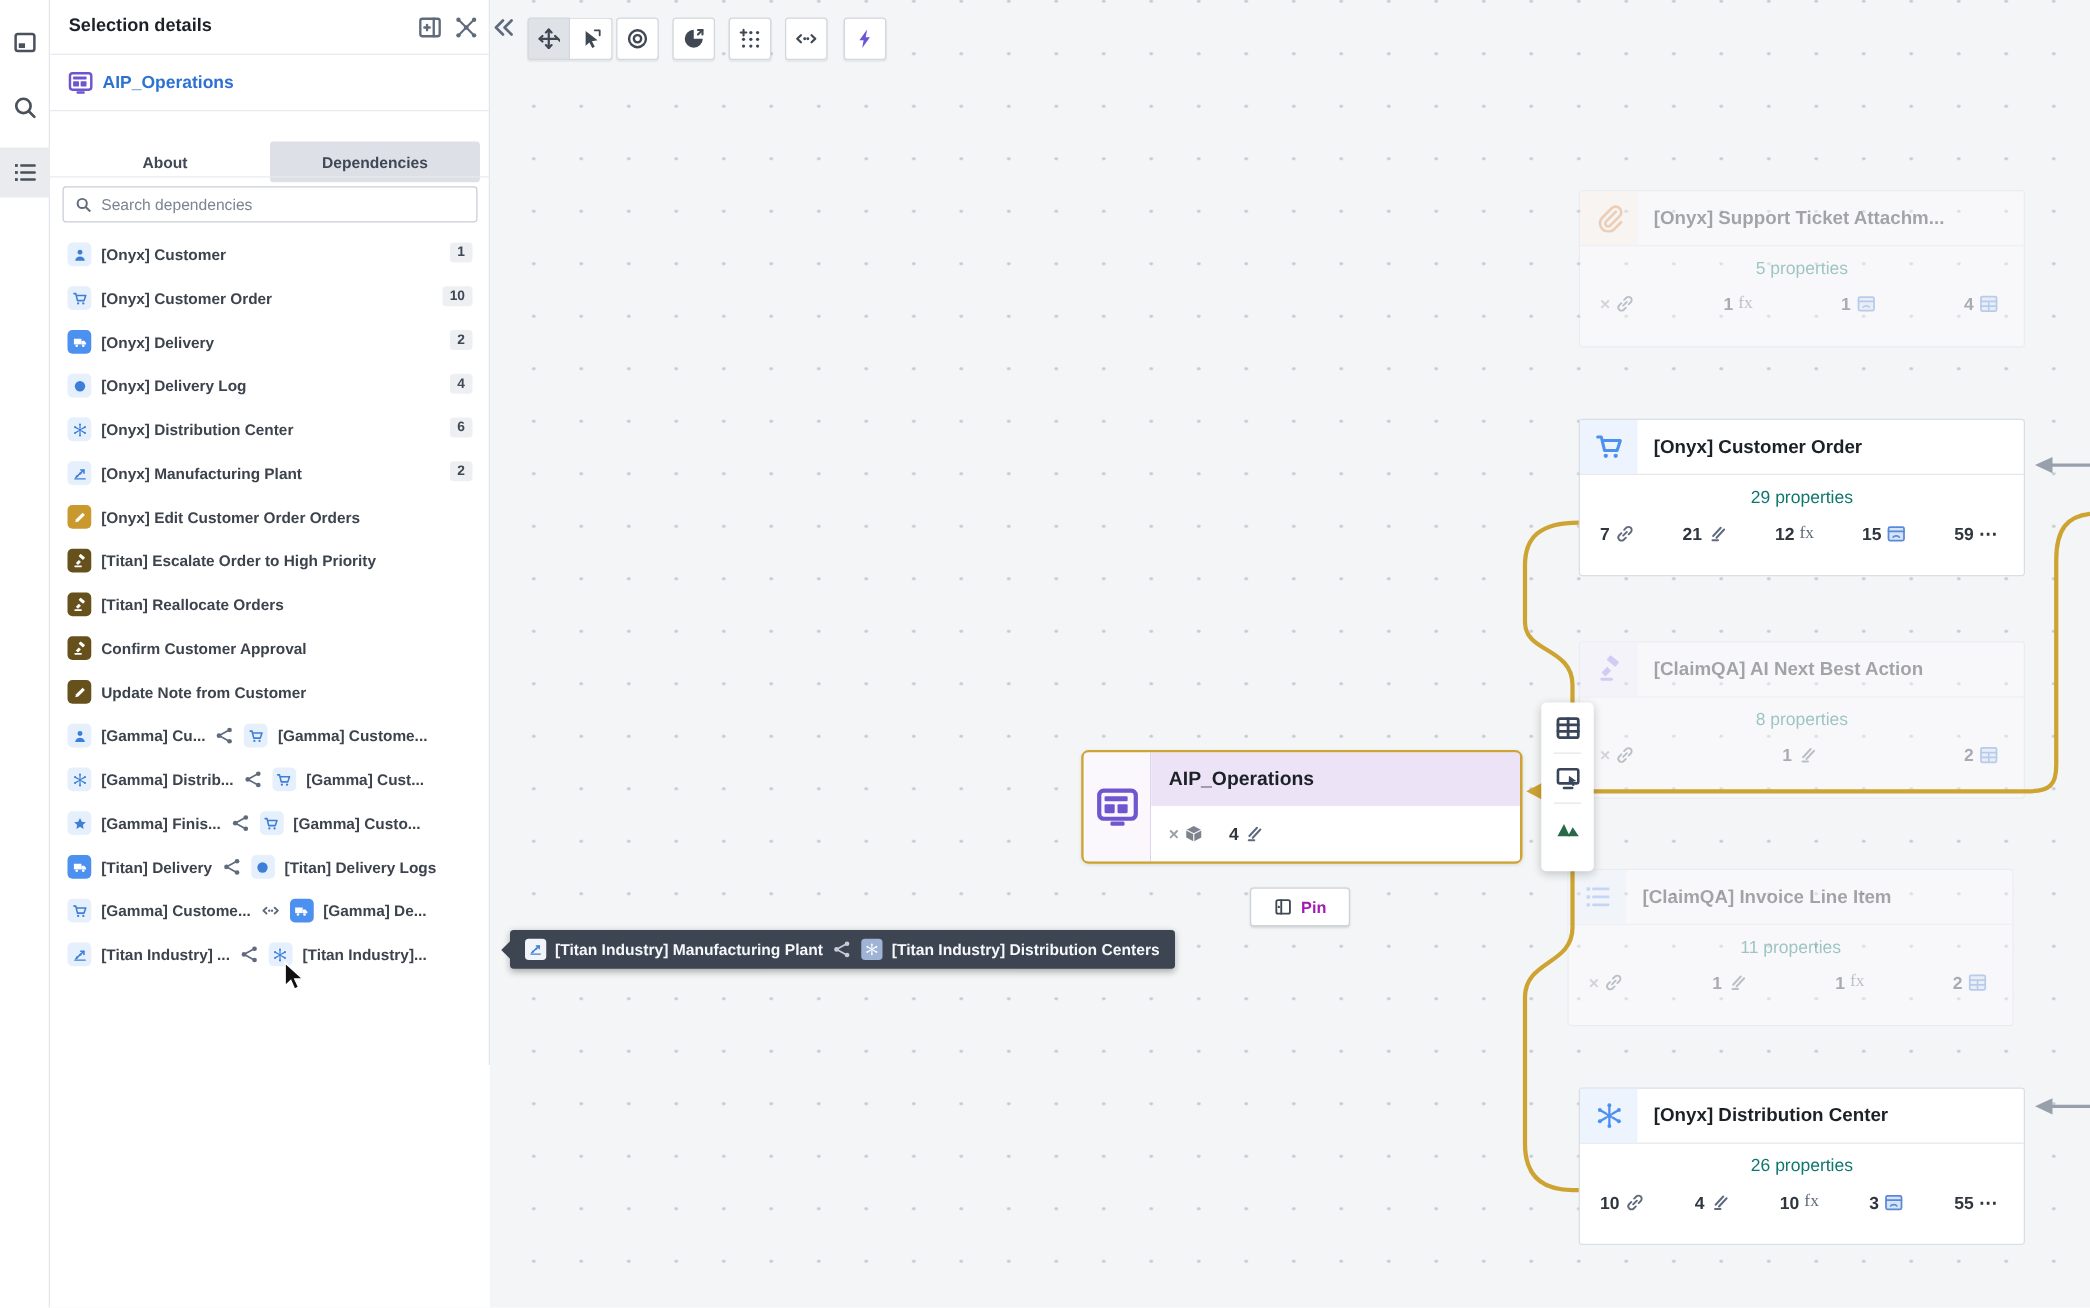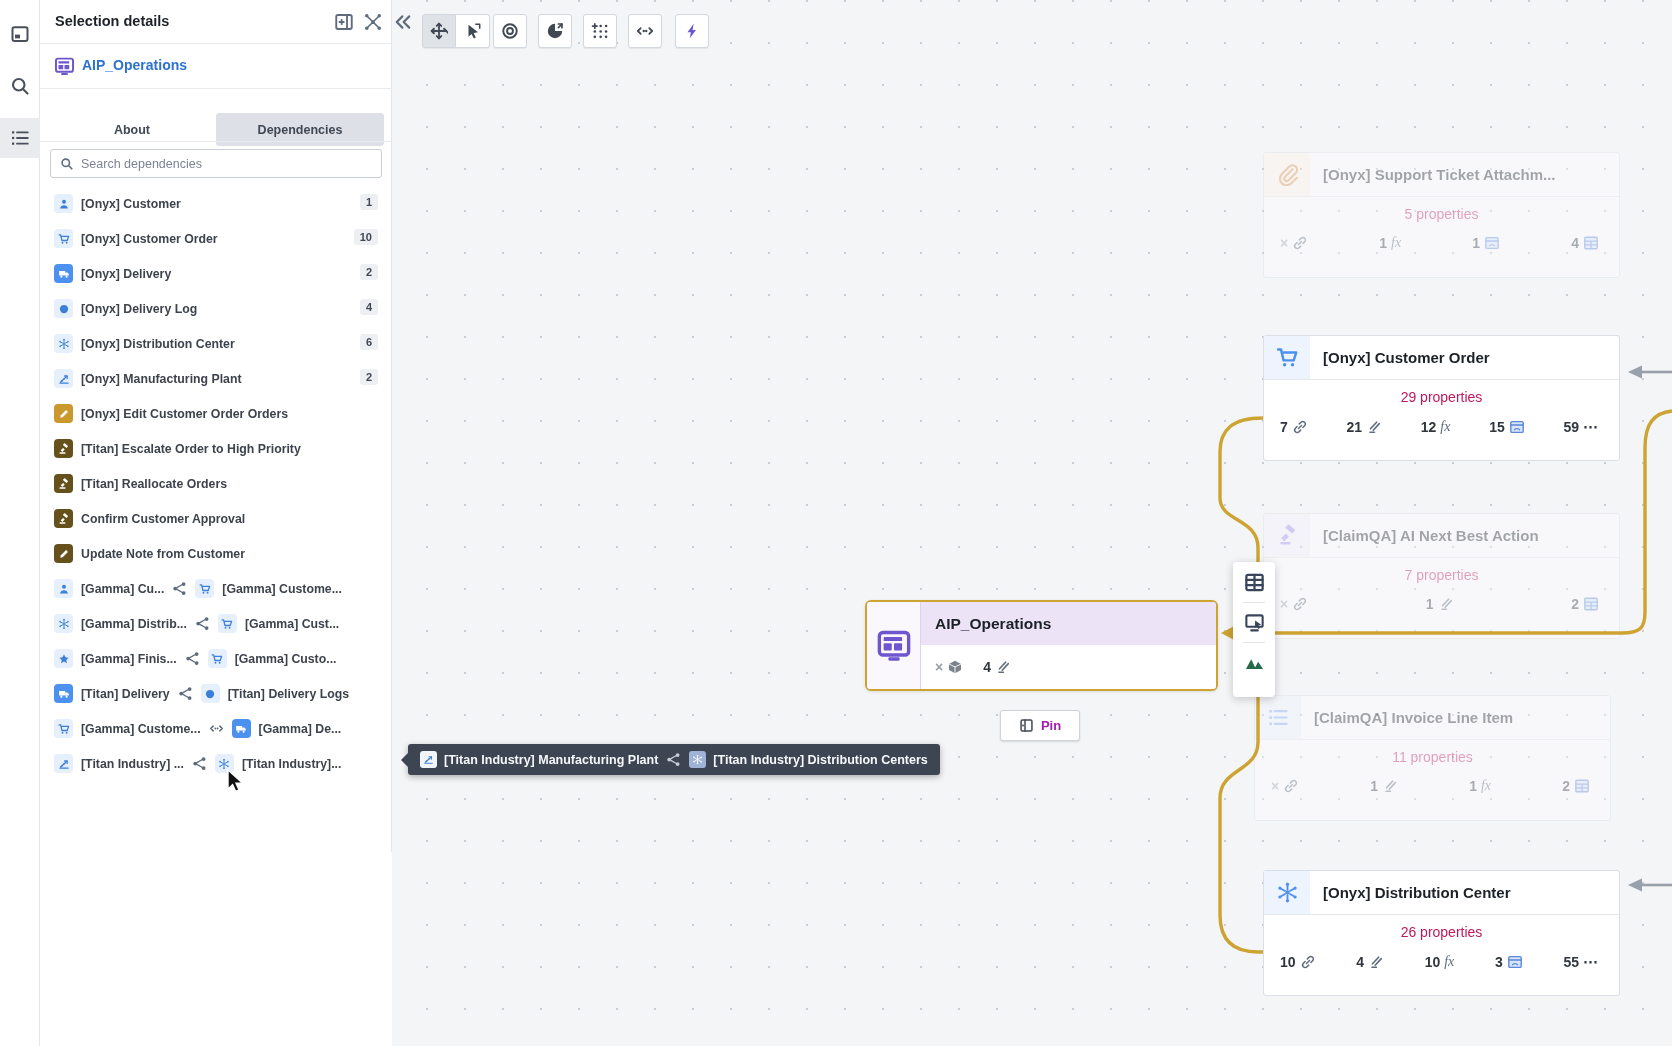--- a/index.html
+++ b/index.html
@@ -70,29 +70,29 @@
   
   .gnode { position:absolute; width:357px; height:126px; background:#fff;
     border:1px solid #dadfe5; border-radius:3px; z-index:2; cursor:pointer;text-align:center; }
   .gnode.faded { opacity:.38; }
   .gnode-header { height:44px; display:flex; align-items:stretch; border-bottom:1px solid #e4e7eb; }
   .node-ic { width:46px; display:flex; align-items:center; justify-content:center; flex:none; }
   .node-ic svg { width:23px; height:23px; }
   .gnode-title { display:flex; align-items:center; padding-left:13px; font-size:15px; font-weight:700;
     color:#1c2127; white-space:nowrap; overflow:hidden; }
   .gnode-body { padding:9px 16px 0 16px; }
-  .props { font-size:14px; color:#be185d; }
+  .props { font-size:14px; color:#0f766e; }
   .stats { display:flex; justify-content:space-between; align-items:center; margin-top:13px; padding-right:4px; }
   .stat { display:inline-flex; align-items:center; gap:4px; }
   .stat .v { font-size:14px; font-weight:700; color:#30363d; }
   .stat .v.x { color:#9aa0a8; }
   .stat .si { width:16px; height:16px; color:#5f6b7c; display:inline-flex; }
   .stat .si svg { width:16px; height:16px; }
   .stat .si.blue { color:#5c88d8; }
-  .stat .fx { font-size:14px; font-style:italic; color:#5f6b7c; font-family:"Liberation Serif",serif; }
+  .stat .fx { font-size:14px; color:#5f6b7c; font-family:"Liberation Serif",serif; }
   .stat .more { font-size:15px; font-weight:700; color:#30363d; letter-spacing:1px; }
 
   
   #aip-node { position:absolute; left:473px; top:600px; width:353px; height:91px; z-index:4;
     border:2.5px solid #cda332; border-radius:6px; background:#fff; display:flex; cursor:pointer;
     box-shadow:0 1px 3px rgba(60,50,10,.12); }
   #aip-icon-cell { width:54px; border-right:1px solid #ddd3ec; background:#faf8fd;
     display:flex; align-items:center; justify-content:center; border-radius:3px 0 0 3px; }
   #aip-icon-cell svg { width:36px; height:36px; color:#6e56cf; }
   #aip-right { flex:1; display:flex; flex-direction:column; }
@@ -688,21 +688,21 @@
               <g fill="currentColor" stroke="none">
                 <rect x="7" y="1.6" width="6.4" height="3.4" rx=".7" transform="rotate(40 10 3)"></rect>
                 <rect x="3" y="12.6" width="7" height="1.7" rx=".8"></rect>
                 <path d="M6.8 6.6 9 8.8 5.8 12 3.6 9.8z"></path>
               </g>
             </svg>
           </div>
           <div class="gnode-title">[ClaimQA] AI Next Best Action</div>
         </div>
         <div class="gnode-body">
-          <div class="props">7 properties</div>
+          <div class="props">8 properties</div>
           <div class="stats">
             <span class="stat">
               <span class="v x">×</span>
               <span class="si">
                 <svg viewBox="0 0 16 16" fill="none" stroke="currentColor" stroke-width="1.7" stroke-linecap="round" stroke-linejoin="round" width="100%" height="100%">
                   <path d="M6.5 9.5 9.5 6.5" stroke-width="1.5"></path>
                   <path d="M7.3 4.9 9 3.2a2.5 2.5 0 0 1 3.6 3.6l-1.7 1.7M8.7 11.1 7 12.8a2.5 2.5 0 0 1-3.6-3.6l1.7-1.7" stroke-width="1.5"></path>
                 </svg>
               </span>
             </span>

